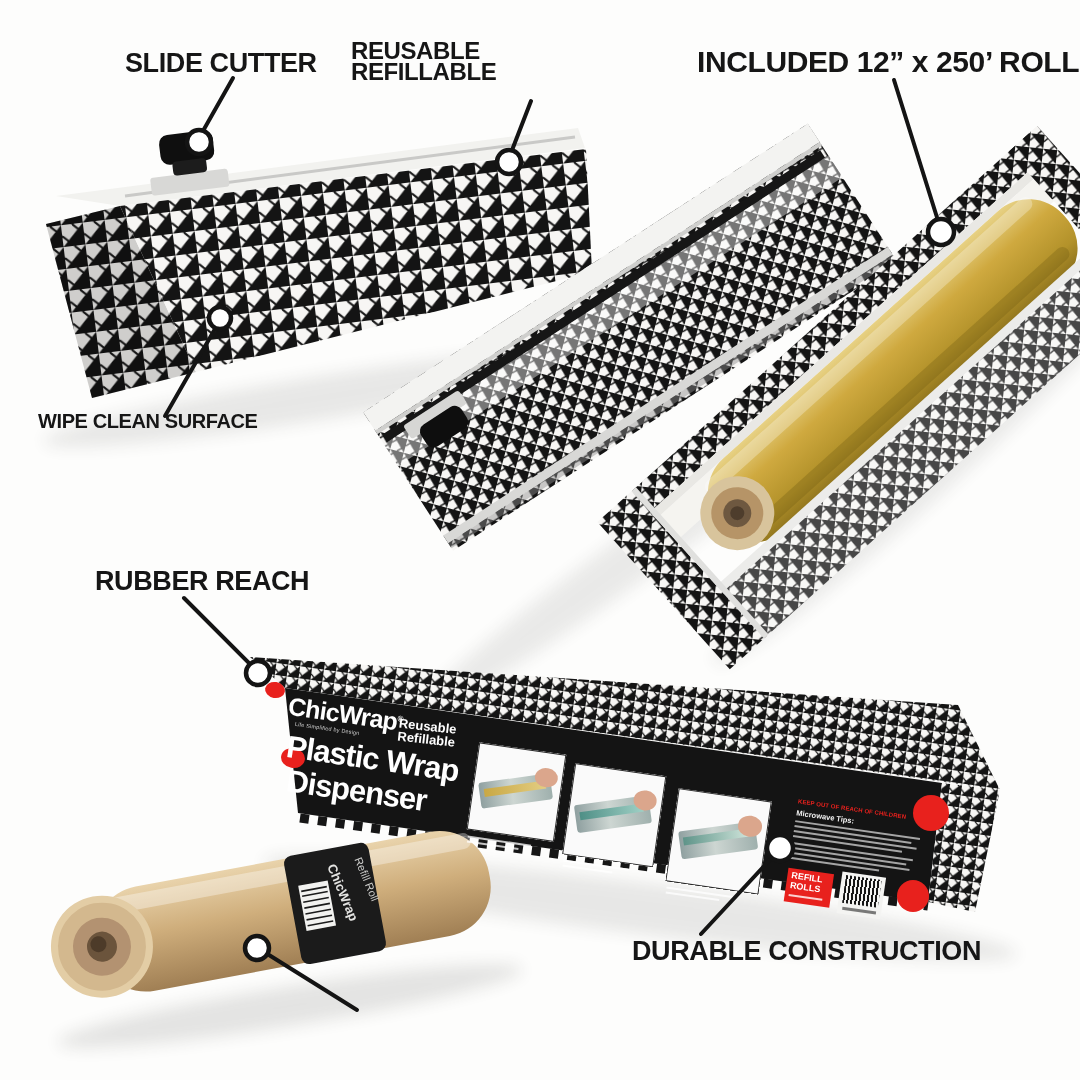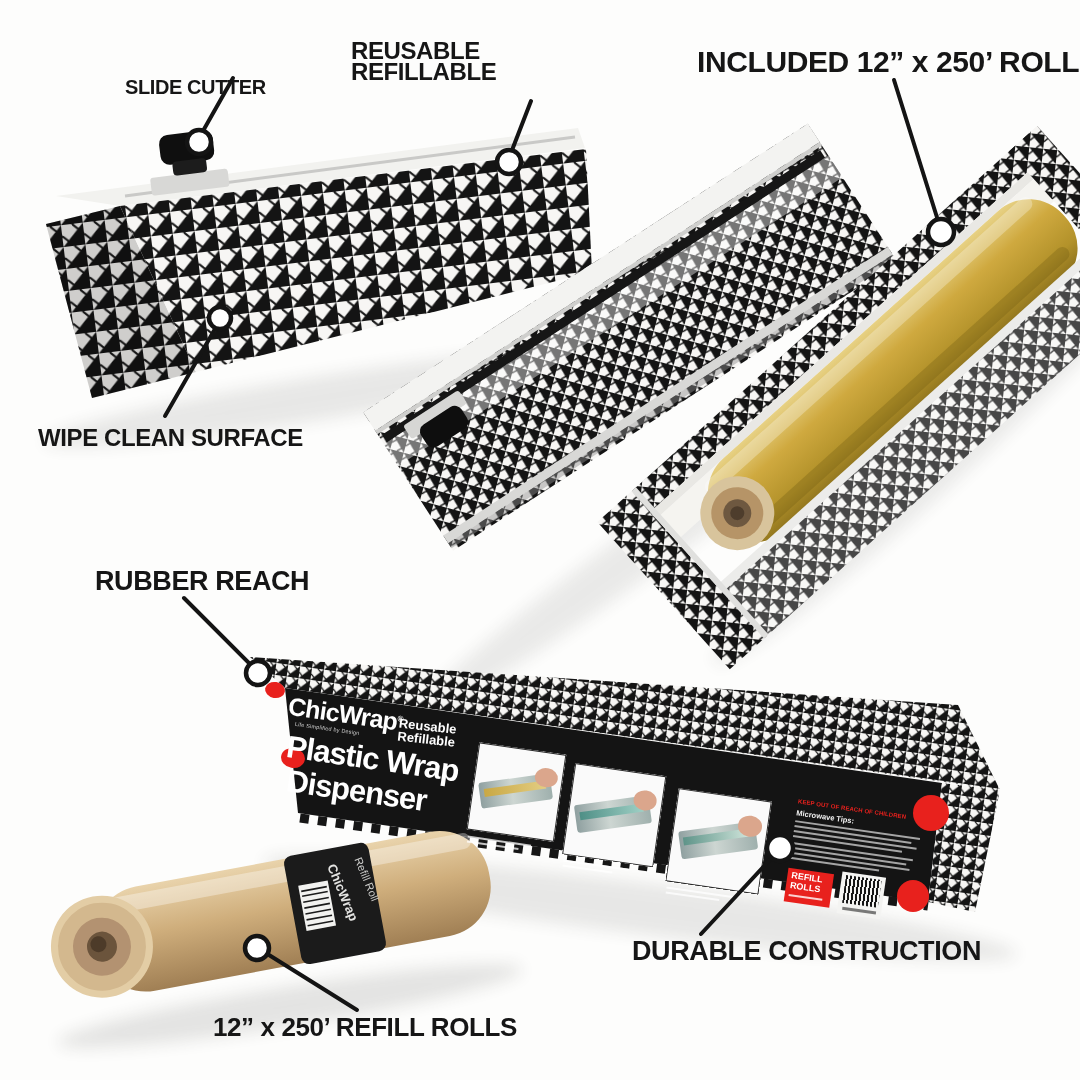--- a/index.html
+++ b/index.html
@@ -4,24 +4,24 @@
 <style>
   html,body{margin:0;padding:0;}
   body{width:1080px;height:1080px;position:relative;overflow:hidden;
        background:#fdfdfc;font-family:"Liberation Sans",sans-serif;}
   .stage{position:absolute;inset:0;width:1080px;height:1080px;}
   svg.base{position:absolute;left:0;top:0;z-index:1;}
   svg.overlay{position:absolute;left:0;top:0;z-index:6;pointer-events:none;}
 
   .callout{position:absolute;z-index:5;font-weight:bold;color:#161616;
            letter-spacing:-0.4px;white-space:nowrap;}
-  .co-slide{left:125px;top:48px;font-size:20px;margin-top:28px;}
+  .co-slide{left:125px;top:48px;font-size:27px;}
   .co-reuse{left:351px;top:40px;font-size:24px;line-height:21px;}
   .co-incl{left:697px;top:45px;font-size:30px;}
-  .co-wipe{left:38px;top:424px;font-size:24px;}
+  .co-wipe{left:38px;top:410px;font-size:20px;}
   .co-rubber{left:95px;top:566px;font-size:27px;}
   .co-durable{left:584px;top:936px;font-size:27px;margin-left:48px;}
   .co-refill{left:213px;top:1012px;font-size:26px;}
 
   
   .label-panel{position:absolute;left:285px;top:688px;width:662px;height:140px;
                transform:rotate(8.2deg);transform-origin:0 0;z-index:3;color:#fff;}
   .cw-logo{position:absolute;left:6px;top:3px;font-size:25px;font-weight:bold;
            letter-spacing:-0.8px;}
   .cw-logo sup{font-size:8px;}
@@ -251,21 +251,20 @@
 
 <div class="callout co-slide">SLIDE CUTTER</div>
 <div class="callout co-reuse">
   <div>REUSABLE</div>
   <div>REFILLABLE</div>
 </div>
 <div class="callout co-incl">INCLUDED 12” x 250’ ROLL</div>
 <div class="callout co-wipe">WIPE CLEAN SURFACE</div>
 <div class="callout co-rubber">RUBBER REACH</div>
 <div class="callout co-durable">DURABLE CONSTRUCTION</div>
-<div class="callout co-refill">12” x 250’ REFILL ROLLS</div>
 
 <svg class="overlay" width="1080" height="1080" viewBox="0 0 1080 1080">
   <g stroke="#141414" stroke-width="4" stroke-linecap="round">
     <line x1="233" y1="78" x2="199" y2="138"></line>
     <line x1="531" y1="101" x2="509" y2="158"></line>
     <line x1="894" y1="80" x2="940" y2="227"></line>
     <line x1="219" y1="322" x2="165" y2="416"></line>
     <line x1="184" y1="598" x2="255" y2="669"></line>
     <line x1="701" y1="934" x2="778" y2="851"></line>
     <line x1="357" y1="1010" x2="261" y2="950"></line>

